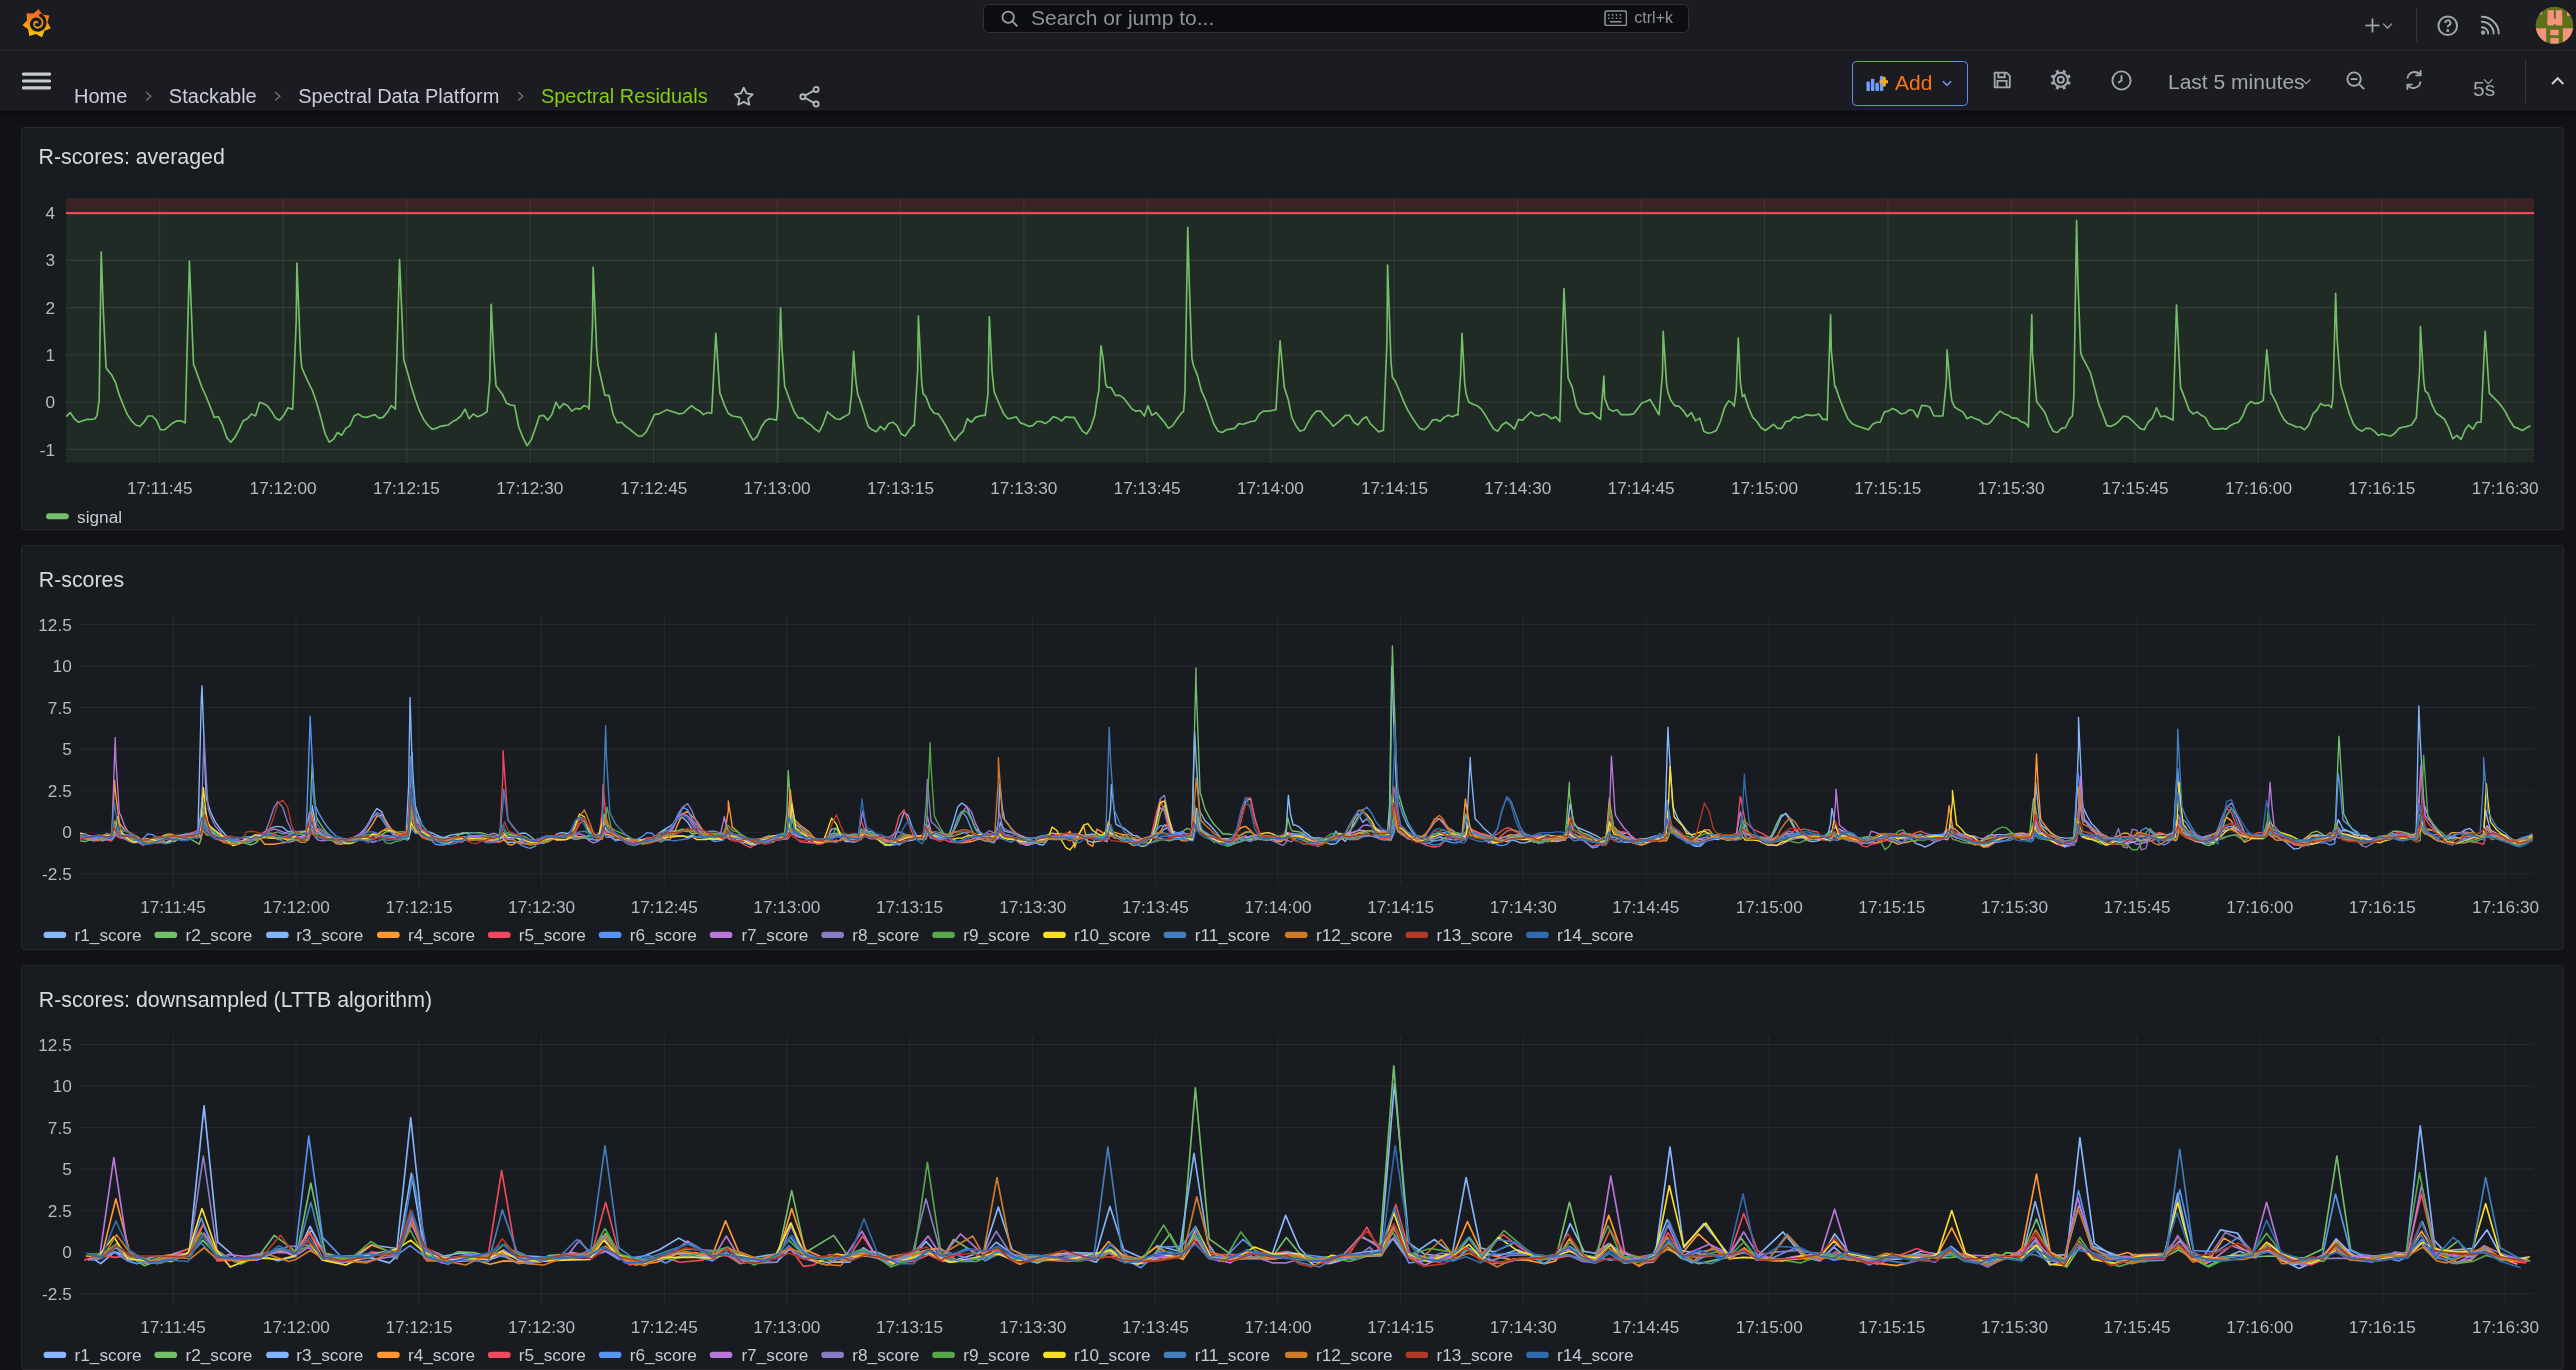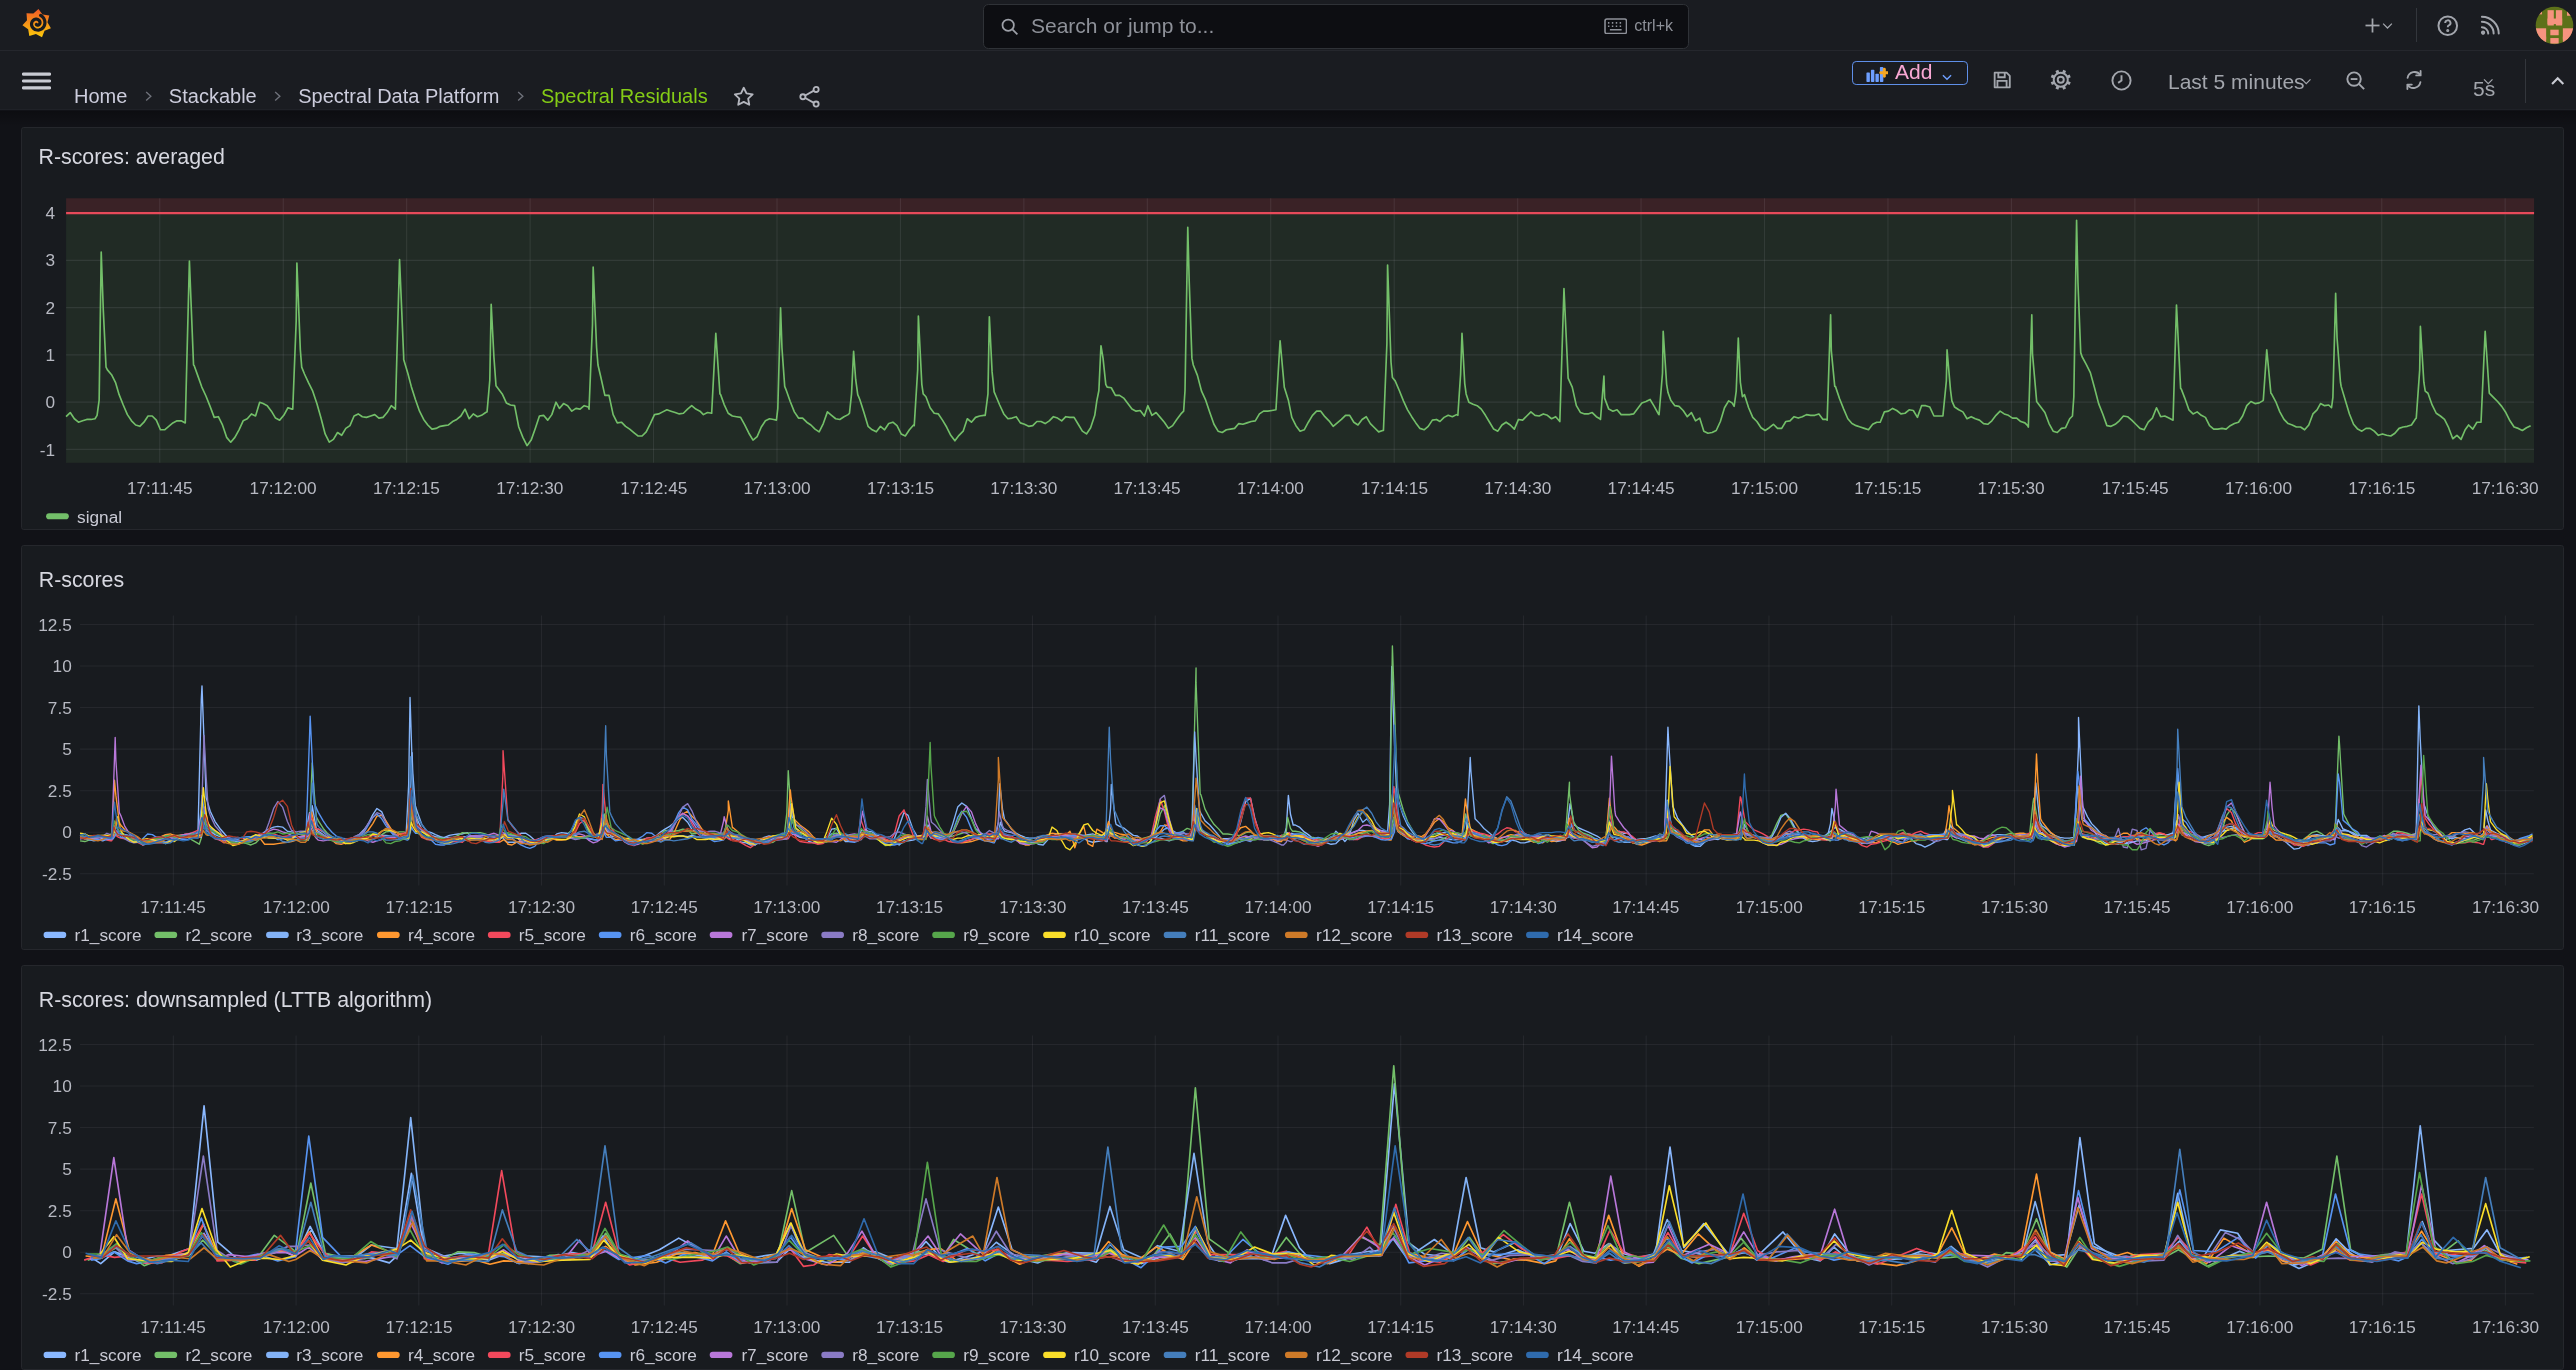--- a/index.html
+++ b/index.html
@@ -1,29 +1,29 @@
 <!DOCTYPE html>
 <html style="font-size:11px"><head><meta charset="utf-8"><style>
 * { margin:0; padding:0; box-sizing:border-box; }
 html,body { width:2576px; height:1371px; background:#111217; overflow:hidden;
   font-family:"Liberation Sans", sans-serif; -webkit-font-smoothing:antialiased; }
 .topbar { position:absolute; left:0; top:0; width:2576px; height:51px; background:#1a1c21;
   border-bottom:0.7px solid #25272d; }
 .toolbar { position:absolute; left:0; top:51px; width:2576px; height:59px; background:#1a1c21;
   border-bottom:0.7px solid #1f2127; }
-.search { position:absolute; left:983px; top:3.5px; width:706px; height:45px;
+.search { position:absolute; left:983px; top:3.5px; width:706px; height:29px;
   background:#0d0e12; border:1px solid #2f3237; border-radius:5.5px;
   display:flex; align-items:center; padding:0 15px; }
 .search .ph { color:#8e9199; font-size:21px; margin-left:11px; flex:1; }
 .search .kbd { color:#8e9199; font-size:16px; display:flex; align-items:center; gap:7px; }
 .crumbs { position:absolute; left:74px; top:16px; height:59px; display:flex; align-items:center; gap:14.5px; }
 .crumbs .c1 { color:#ccccdc; font-size:20px; }
 .crumbs .c2 { color:#84cc16; font-size:20px; }
-.addbtn { display:flex; align-items:flex-end; gap:7.6px; border:1.4px solid #5f8fe9; border-radius:4.2px;
-  height:24px; padding:0 12.5px; color:#f9a8d4; font-size:21px; }
+.addbtn { display:flex; align-items:center; gap:7.6px; border:1.4px solid #5f8fe9; border-radius:4.2px;
+  height:45px; padding:0 12.5px; color:#f97316; font-size:21px; }
 .tbtxt { color:#a3a6ad; font-size:21px;margin-left:24px; }
 svg.panel { position:absolute; background:#181b1f; border:1px solid #25272c; border-radius:2.8px; }
 .ptitle { fill:#d7d8e0; font-size:31px; font-weight:500; font-family:"Liberation Sans",sans-serif; }
 .axis { fill:#b7b9c2; font-size:25px; font-family:"Liberation Sans",sans-serif; }
 .leg { fill:#c9cad4; font-size:25px; font-family:"Liberation Sans",sans-serif; }
 </style></head><body>
 <div style="position:absolute;left:0;top:111px;width:2576px;height:15px;background:linear-gradient(rgba(0,0,0,0.28),rgba(0,0,0,0));"></div>
 <div class="topbar">
     <svg style="position:absolute;left:21.4px;top:6.2px" width="32" height="35" viewBox="0 0 24 26">
 <defs>

